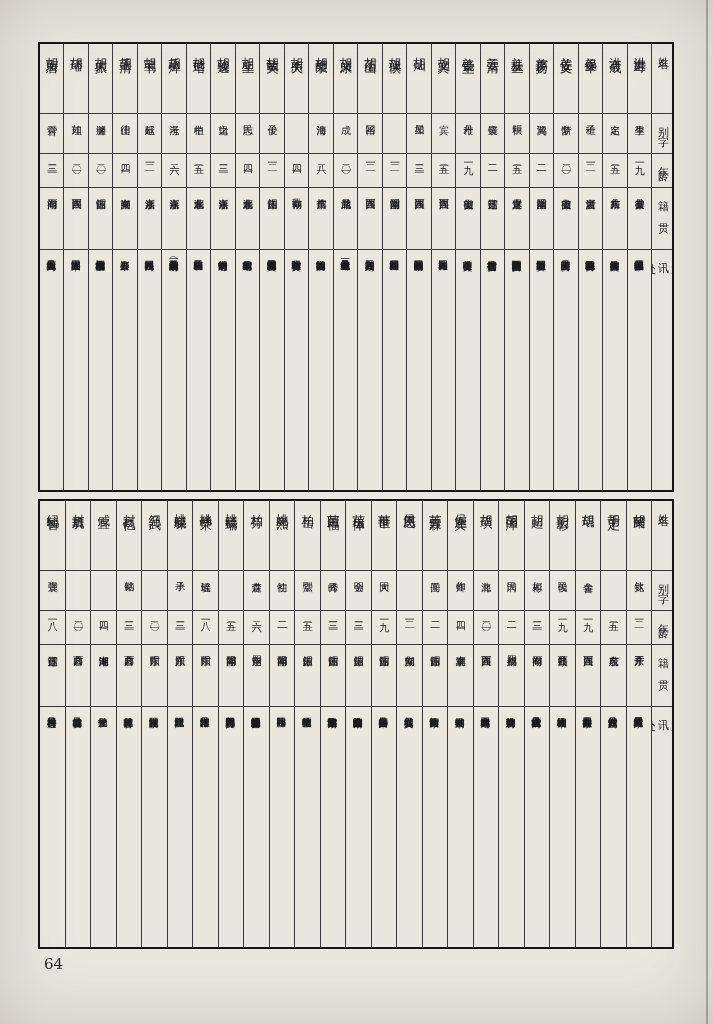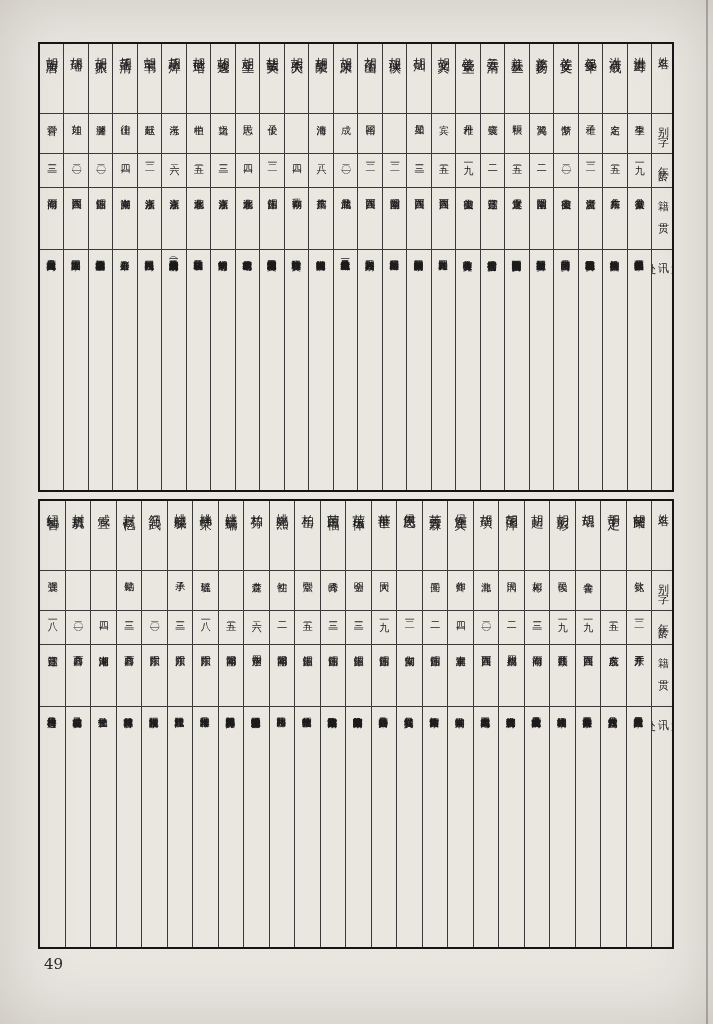--- a/index.html
+++ b/index.html
@@ -970,14 +970,14 @@
         <span class="hl-origin">籍贯</span>
       </div>
       <div class="cell c-addr">
         <span class="hl-addr">通讯处</span>
       </div>
     </div>
   </div>
 
 </div>
 
-<div class="page-number">49</div>
+<div class="page-number">64</div>
 <div class="scan-edge-right"></div>
 
 </body></html>

